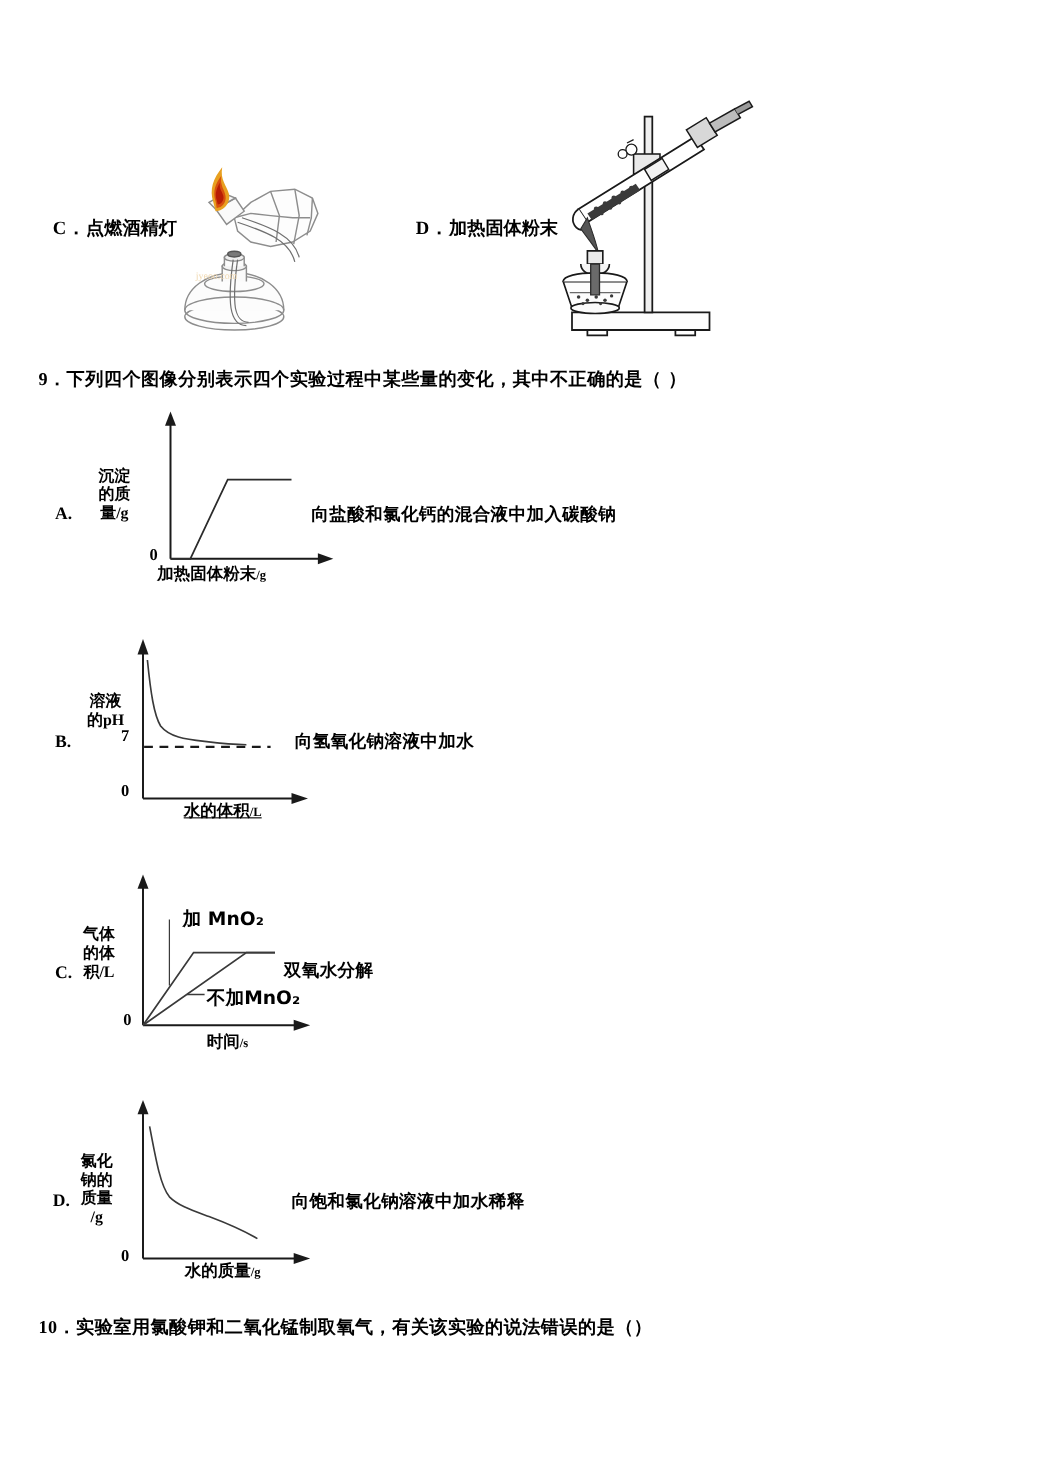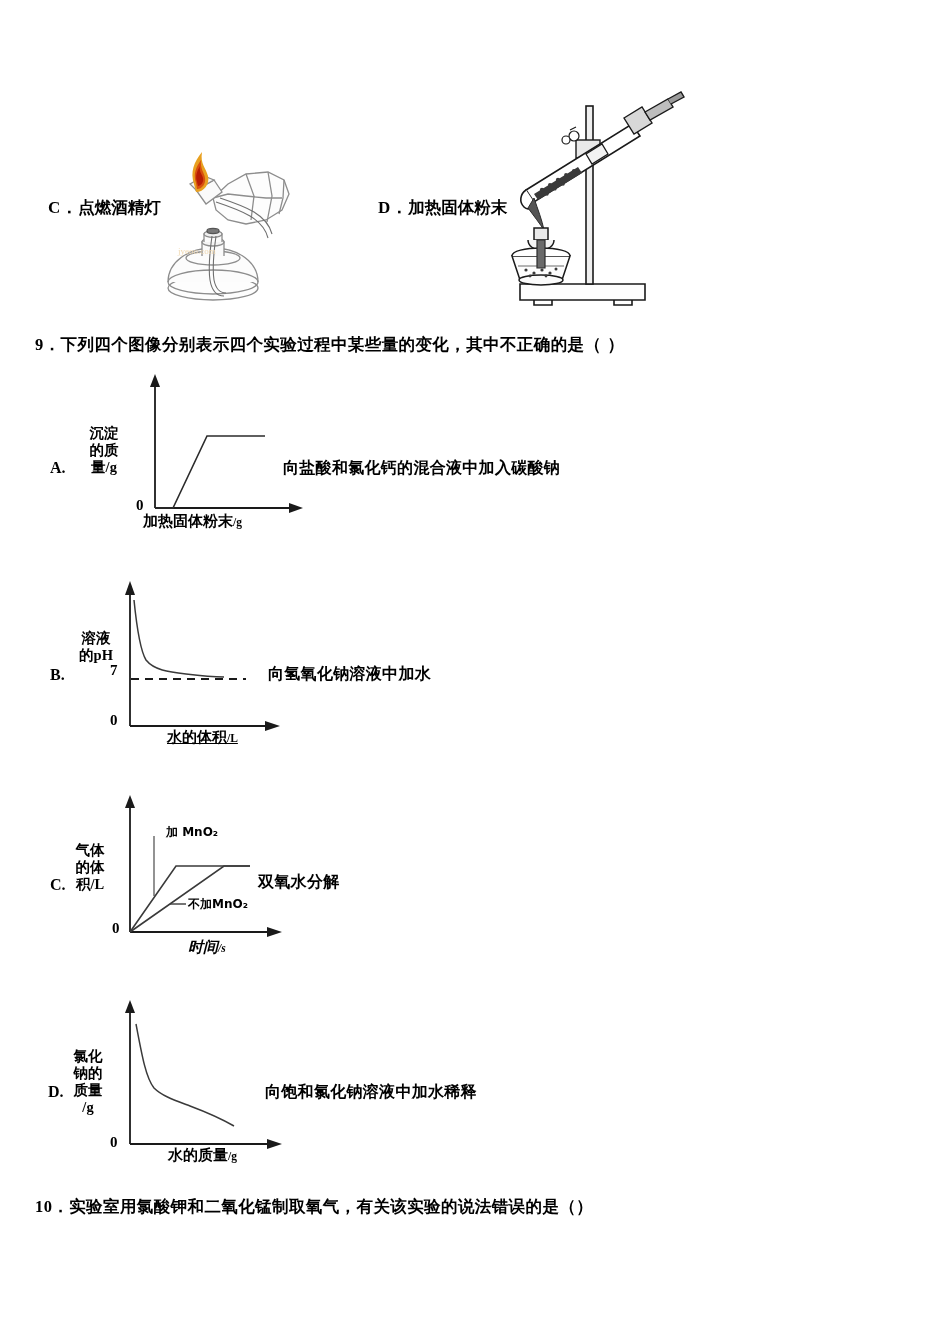--- a/index.html
+++ b/index.html
@@ -87,21 +87,21 @@
     position: absolute;
     font-family: "Liberation Serif", serif;
     font-weight: bold;
     font-size: 15px;
   }
   .unit-small { font-size: 11.5px; font-family: "Liberation Serif", serif; }
   .curve-note {
     position: absolute;
     font-family: "DejaVu Sans", "Liberation Sans", sans-serif;
     font-weight: bold;
-    font-size: 12px;
+    font-size: 17px;
     white-space: nowrap;
   }
   svg { display: block; }
 </style>
 </head>
 <body>
 
 <div class="page">
 
   <div class="chart-block" style="left:48px; top:196px;">
@@ -327,21 +327,21 @@
 
       <line x1="52" y1="44" x2="52" y2="104" stroke="#3a3a3a" stroke-width="1.1"></line>
 
       <line x1="68" y1="112" x2="84" y2="112" stroke="#3a3a3a" stroke-width="1.4"></line>
     </svg>
 
     <span class="curve-note" style="left:126px; top:32px;"><span>加 MnO₂</span></span>
 
     <span class="curve-note" style="left:148px; top:104px;"><span>不加MnO₂</span></span>
 
-    <span class="axis-label-x" style="left:148px; top:146px;font-style:italic;"><span>时间</span><span class="unit-small">/s</span></span>
+    <span class="axis-label-x" style="left:148px; top:146px;"><span>时间</span><span class="unit-small">/s</span></span>
 
     <span class="desc" style="position:absolute; left:218px; top:80px;">双氧水分解</span>
   </div>
 
   <div class="chart-block" style="left:40px; top:998px; width:620px; height:180px;">
 
     <span class="chart-letter" style="left:8px; top:85px;">D.</span>
 
     <div class="axis-label-y" style="left:22px; top:2px; width:52px;">
       <div>氯化</div>

